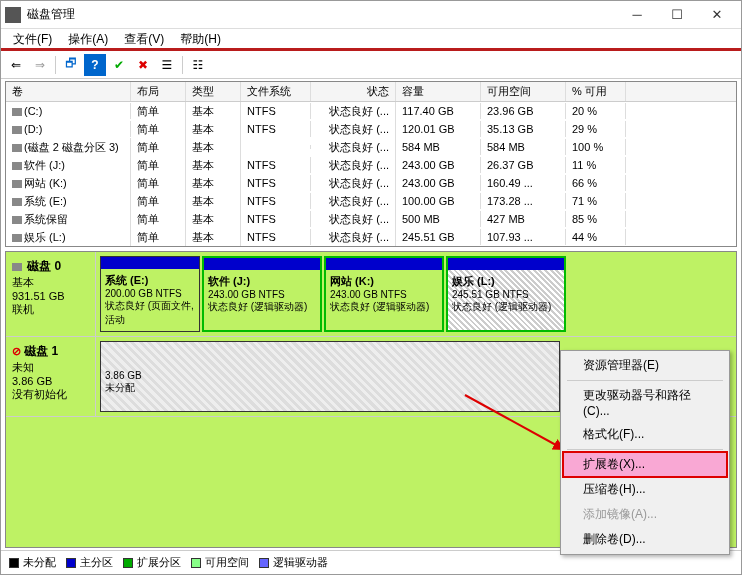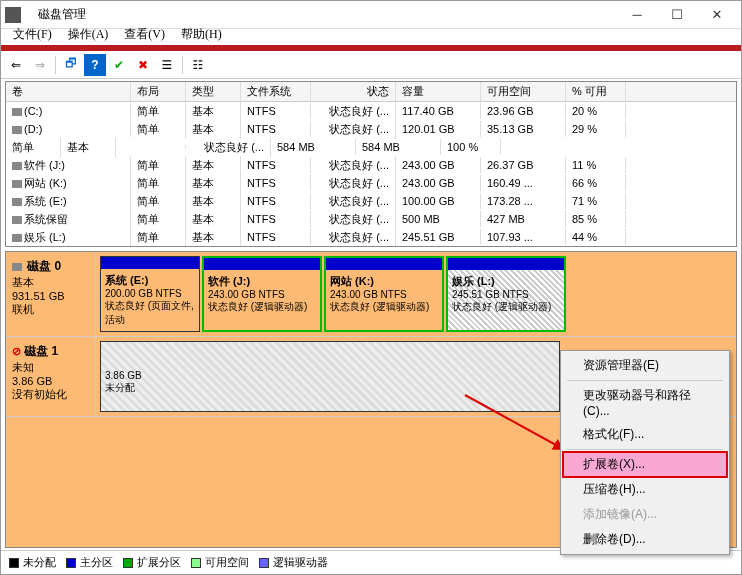--- a/index.html
+++ b/index.html
@@ -1,34 +1,34 @@
 <!DOCTYPE html>
 <html><head>
 <meta charset="utf-8">
 <style>
 * { box-sizing: border-box; margin: 0; padding: 0; }
 body { font-family: "Microsoft YaHei", sans-serif; font-size: 12px; background: #f0f0f0; overflow: hidden; width: 742px; height: 575px; }
 .window { width: 742px; height: 575px; background: #fff; border: 1px solid #999; display: flex; flex-direction: column; }
-.titlebar { height: 28px; background: #fff; display: flex; align-items: center; padding: 0 4px; border-bottom: 1px solid #ddd; gap: 11px; }
+.titlebar { height: 28px; background: #fff; display: flex; align-items: center; padding: 0 4px; border-bottom: 1px solid #ddd; }
 .titlebar-icon { width: 16px; height: 16px; background: #555; margin-right: 6px; }
 .titlebar-title { flex: 1; font-size: 12px; }
 .win-controls { display: flex; }
 .win-btn { width: 40px; height: 26px; display: flex; align-items: center; justify-content: center; cursor: pointer; font-size: 13px; color: #333; }
-.menubar { height: 22px; display: flex; align-items: flex-end; padding: 0 4px; border-bottom: 6px solid #b91c1c; font-family: Liberation Serif, serif; }
+.menubar { height: 22px; display: flex; align-items: flex-start; padding: 0 4px; border-bottom: 3px solid #b91c1c; }
 .menu-item { padding: 2px 8px; cursor: pointer; }
 .toolbar { height: 28px; display: flex; align-items: center; padding: 2px 4px; border-bottom: 1px solid #ccc; gap: 2px; }
 .tool-btn { width: 22px; height: 22px; border: 1px solid transparent; display: flex; align-items: center; justify-content: center; cursor: pointer; }
 .tool-sep { width: 1px; height: 18px; background: #ccc; margin: 0 2px; }
 .table-area { flex: 0 0 auto; border: 1px solid #888; margin: 2px 4px; max-height: 220px; overflow: hidden; }
 .table-header { display: flex; background: #f5f5f5; border-bottom: 1px solid #ccc; }
 .th, .td { padding: 2px 6px; border-right: 1px solid #ddd; white-space: nowrap; overflow: hidden; font-size: 11px; }
 .table-body { overflow-y: auto; }
 .tr { display: flex; height: 18px; align-items: center; }
 .col0 { width: 125px; } .col1 { width: 55px; } .col2 { width: 55px; } .col3 { width: 70px; } .col4 { width: 85px; text-align: right; } .col5 { width: 85px; } .col6 { width: 85px; } .col7 { width: 60px; }
-.disk-area { flex: 1; border: 1px solid #888; margin: 2px 4px; overflow-y: auto; background: #fdba74; }
+.disk-area { flex: 1; border: 1px solid #888; margin: 2px 4px; overflow-y: auto; background: #bef264; }
 .disk-row { display: flex; border-bottom: 1px solid #ccc; min-height: 80px; }
 .disk-label { width: 90px; padding: 6px; border-right: 1px solid #ccc; font-size: 11px; }
 .disk-label b { font-size: 12px; }
 .disk-parts { flex: 1; display: flex; padding: 4px; gap: 2px; }
 .part { border: 1px solid #333; display: flex; flex-direction: column; font-size: 10px; position: relative; }
 .part-header { height: 12px; }
 .part-body { padding: 4px; flex: 1; }
 .part-body b { font-size: 11px; }
 .part.primary .part-header { background: #0000cc; }
 .part.logical .part-header { background: #0000cc; }
@@ -107,20 +107,21 @@
           <div class="td col0"><span class="disk-icon"></span>(D:)</div>
           <div class="td col1">简单</div>
           <div class="td col2">基本</div>
           <div class="td col3">NTFS</div>
           <div class="td col4">状态良好 (...</div>
           <div class="td col5">120.01 GB</div>
           <div class="td col6">35.13 GB</div>
           <div class="td col7">29 %</div>
         </div>
         <div class="tr">
+          <div class="td col0"><span class="disk-icon"></span>(磁盘 2 磁盘分区 3)</div>
           <div class="td col1">简单</div>
           <div class="td col2">基本</div>
           <div class="td col3"></div>
           <div class="td col4">状态良好 (...</div>
           <div class="td col5">584 MB</div>
           <div class="td col6">584 MB</div>
           <div class="td col7">100 %</div>
         </div>
         <div class="tr">
           <div class="td col0"><span class="disk-icon"></span>软件 (J:)</div>

